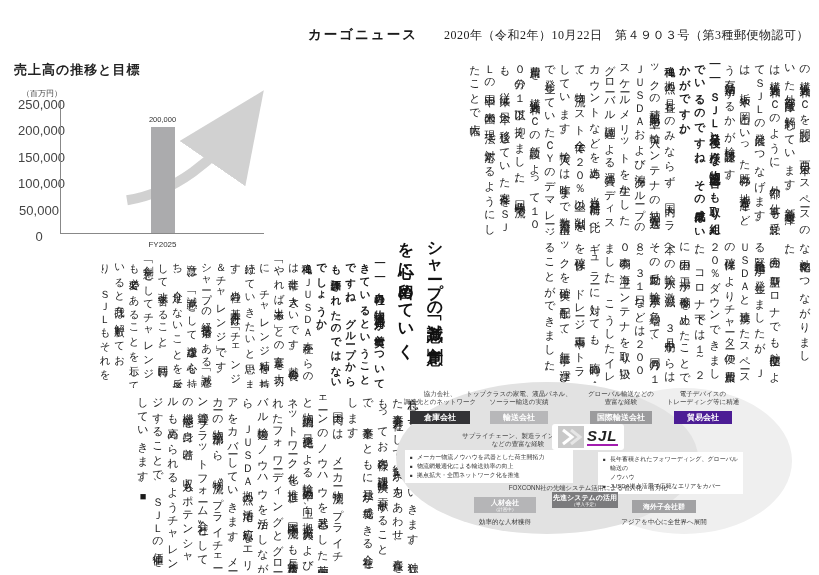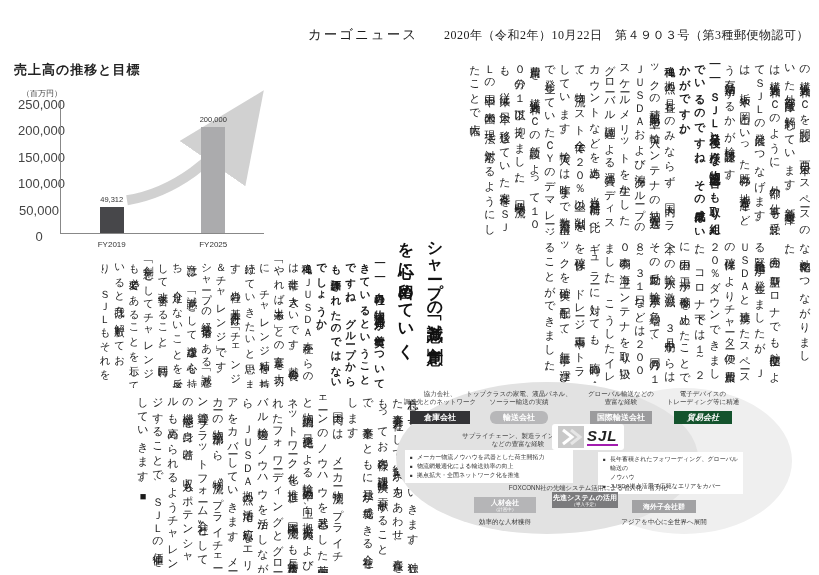--- a/index.html
+++ b/index.html
@@ -5,21 +5,21 @@
   * { box-sizing: border-box; }
   html,body { margin:0; padding:0; background:#f2f2f2; }
   .page {
     position:relative; width:819px; height:575px; margin:0 auto;
     background:#ffffff; overflow:hidden;
     font-family:"Liberation Serif","DejaVu Serif",serif; color:#1c1c1c;
   }
 
   
   .masthead { position:absolute; top:25px; right:10px; white-space:nowrap; }
-  .masthead .brand { font-weight:normal; font-size:13.5px; letter-spacing:2px;margin-top:7px; }
+  .masthead .brand { font-weight:bold; font-size:13.5px; letter-spacing:2px;margin-top:7px; }
   .masthead .issue { font-size:12px; margin-left:26px; letter-spacing:0.5px; }
 
   
   .vband {
     position:absolute; writing-mode:vertical-rl; text-orientation:upright;
     overflow:hidden; line-height:15px; font-size:11px; letter-spacing:2px; color:#1a1a1a;
   }
   .vband p { margin:0; }
   .vband p.q { font-family:"Liberation Sans","DejaVu Sans",sans-serif; font-weight:bold; }
   .vband .spk { font-family:"Liberation Sans","DejaVu Sans",sans-serif; font-weight:bold; }
@@ -66,21 +66,21 @@
   .dg { position:absolute; z-index:2; font-size:6.5px; line-height:8px; text-align:center; white-space:pre-line; color:#3a3a3a; }
   .g1label { left:8px;   top:10px; width:104px; }
   .g2label { left:84px;  top:10px; width:110px; }
   .g3label { left:188px; top:10px; width:106px; }
   .g4label { left:270px; top:10px; width:106px; }
   .dbox {
     position:absolute; z-index:2; color:#fff; text-align:center;
     font-size:8px; font-weight:bold; line-height:13px; height:13px;
   }
   .g1box { left:30px;  top:31px; width:60px; }
-  .g2box { left:110px; top:31px; width:58px;border-radius:6px; }
+  .g2box { left:110px; top:31px; width:58px; }
   .g3box { left:210px; top:31px; width:62px; }
   .g4box { left:294px; top:31px; width:58px; }
   .dnote { left:72px; top:52px; width:132px; }
   .dlogo { position:absolute; z-index:2; left:172px; top:44px; background:#fff; border-radius:3px; padding:2px 6px; display:flex; align-items:center; }
   .sjltext { font-size:15px; font-weight:bold; font-style:italic; letter-spacing:1px; color:#222;
              border-bottom:2px solid #a21caf; margin-left:3px; line-height:16px; }
   .dwhite { position:absolute; z-index:2; background:#fff; padding:3px 5px; }
   .dwhite ul { margin:0; padding:0; list-style:none; font-size:6px; line-height:9px; color:#333; }
   .dwhite li { position:relative; padding-left:7px; white-space:pre-line; }
   .dwhite li::before { content:"■"; position:absolute; left:0; top:0; font-size:4.5px; }
@@ -122,25 +122,20 @@
       <svg class="trend-arrow" viewBox="0 0 203 133" preserveAspectRatio="none">
         <defs>
           <marker id="ah" markerWidth="9" markerHeight="9" refX="5" refY="4" orient="auto">
             <path d="M0,0 L9,4 L0,8 z" fill="#c9c9c9"></path>
           </marker>
         </defs>
         <path d="M 66 100 C 115 92, 155 58, 180 22" fill="none" stroke="#c9c9c9" stroke-width="10" opacity="0.85" marker-end="url(#ah)"></path>
       </svg>
       <div class="bars">
         <div class="bar-slot">
-          <div class="bar-value" style="bottom: 29px;">49,312</div>
-          <div class="bar" style="height: 26px; background: rgb(71, 71, 74);"></div>
-          <div class="cat">FY2019</div>
-        </div>
-        <div class="bar-slot">
           <div class="bar-value" style="bottom: 109px;">200,000</div>
           <div class="bar" style="height: 106px; background: rgb(171, 171, 173);"></div>
           <div class="cat">FY2025</div>
         </div>
       </div>
     </div>
   </div>
 
   <div class="vband band1">
     <p class="para">の横浜大和ＢＣを開設し、西日本でスペースの空いた外部倉庫は解約しています。新設倉庫では横浜大和ＢＣのように、外部の仕事も受託してＳＪＬの発展につなげます。今後は、栃木や岡山といった既存の地方倉庫をどう有効活用するかが検討課題です。</p>
@@ -176,21 +171,21 @@
 調達先とのネットワーク</div>
     <div class="dbox g1box" style="background: rgb(51, 51, 54);">倉庫会社</div>
     <div class="dg g2label">トップクラスの家電、液晶パネル、
 ソーラー輸送の実績</div>
     <div class="dbox g2box" style="background: rgb(183, 183, 185);">輸送会社</div>
     <div class="dg g3label">グローバル輸送などの
 豊富な経験</div>
     <div class="dbox g3box" style="background: rgb(155, 155, 157);">国際輸送会社</div>
     <div class="dg g4label">電子デバイスの
 トレーディング等に精通</div>
-    <div class="dbox g4box" style="background: #14532d; font-style: italic;">貿易会社</div>
+    <div class="dbox g4box" style="background: #4c1d95;">貿易会社</div>
 
     <div class="dg dnote">サプライチェーン、製造ライン間輸送
 などの豊富な経験</div>
 
     <div class="dlogo">
       <svg width="26" height="22" viewBox="0 0 26 22">
         <rect x="0" y="0" width="26" height="22" fill="#c9c9c9"></rect>
         <polyline points="5,4 14,11 5,18" fill="none" stroke="#ffffff" stroke-width="3"></polyline>
         <polyline points="13,4 22,11 13,18" fill="none" stroke="#e6e6e6" stroke-width="3"></polyline>
       </svg>

